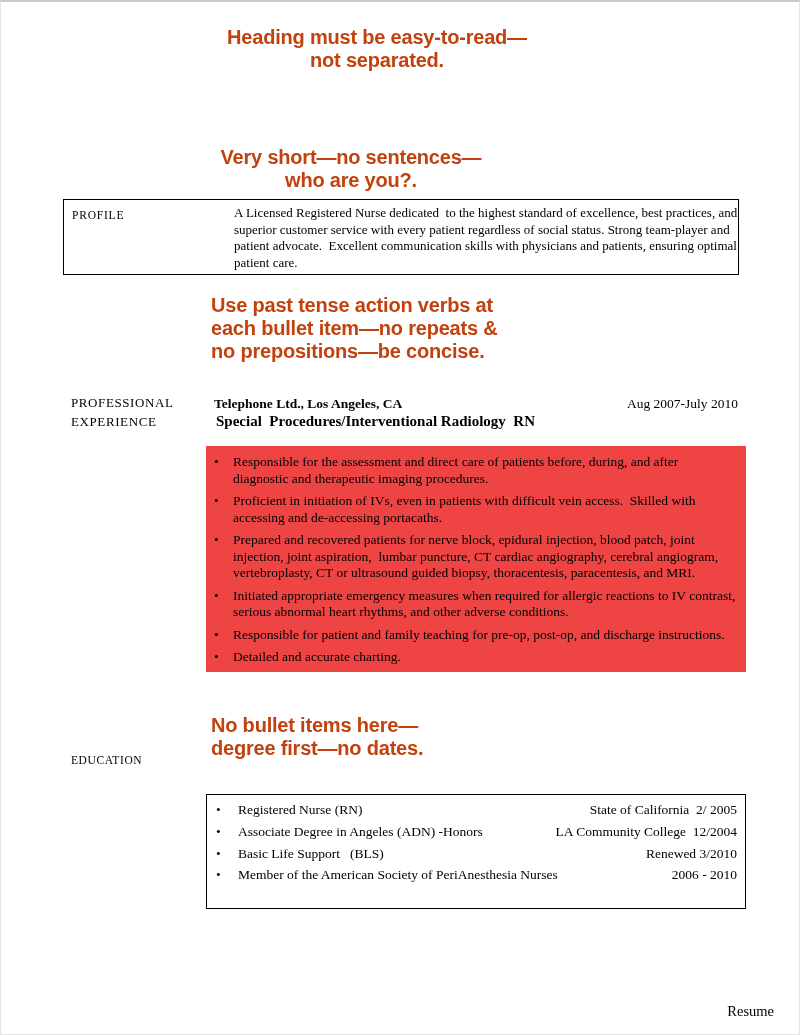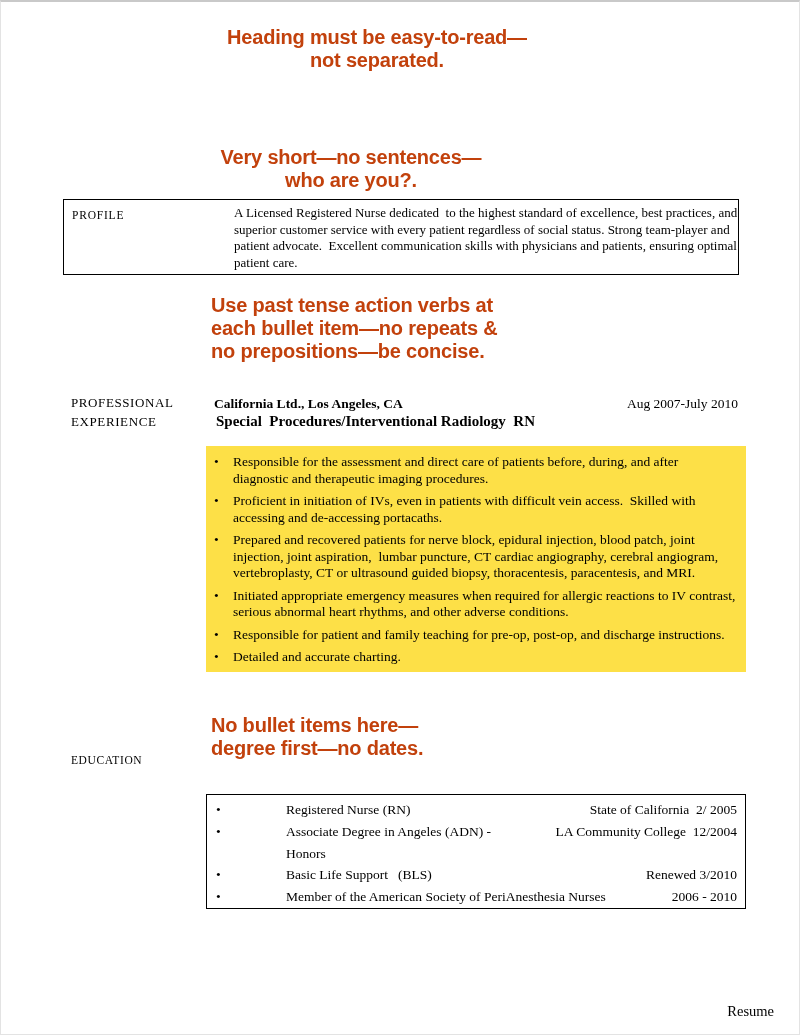--- a/index.html
+++ b/index.html
@@ -41,33 +41,33 @@
   .job-row {
     position: absolute; left: 213px; top: 393px; width: 524px;
     display: flex; justify-content: space-between; font-size: 13.5px; line-height: 17px;
   }
   .job-company { font-weight: bold; }
   .job-dates { font-weight: normal; }
   .job-title { position: absolute; left: 215px; top: 411px; font-size: 15px; font-weight: bold; white-space: pre-wrap; }
 
   .bullets-block {
     position: absolute; left: 205px; top: 444px; width: 540px; box-sizing: border-box;
-    background: #fde047; padding: 8px 0 4px 0;
+    background: #ef4444; padding: 8px 0 4px 0;
   }
   .bullet-item { display: flex; margin-bottom: 6px; font-size: 13.5px; line-height: 16.5px; }
   .bullet-item:last-child { margin-bottom: 2px; }
   .dot { flex: 0 0 19px; padding-left: 8px; }
   .dot::before { content: "•"; }
   .bullet-text { flex: 1; padding-right: 10px; white-space: pre-wrap; }
 
   .edu-box {
     position: absolute; left: 205px; top: 792px; width: 540px; height: 115px; box-sizing: border-box;
     border: 1px solid #000; padding: 4px 8px 0 0;
   }
-  .edu-row { display: flex; font-size: 13.5px; line-height: 21.8px; gap: 48px; }
+  .edu-row { display: flex; font-size: 13.5px; line-height: 21.8px; }
   .edu-row .dot { flex: 0 0 22px; padding-left: 9px; }
   .edu-left { white-space: pre-wrap; }
   .edu-right { margin-left: auto; text-align: right; white-space: pre; }
 
   .footer-label { position: absolute; top: 1001px; right: 25px; font-size: 14.5px; }
 </style>
 </head>
 <body>
 
 <div class="page">
@@ -87,21 +87,21 @@
   <div class="banner banner-verbs">Use past tense action verbs at
 each bullet item—no repeats &amp;
 no prepositions—be concise.</div>
 
   <div class="exp-label">
     <div>PROFESSIONAL</div>
     <div>EXPERIENCE</div>
   </div>
 
   <div class="job-row">
-    <span><span class="job-company">California Ltd.,</span><span class="job-company"> Los Angeles, CA</span></span>
+    <span><span class="job-company">Telephone Ltd.,</span><span class="job-company"> Los Angeles, CA</span></span>
     <span class="job-dates">Aug 2007-July 2010</span>
   </div>
   <div class="job-title">Special  Procedures/Interventional Radiology  RN</div>
 
   <div class="bullets-block">
     <div class="bullet-item">
       <span class="dot"></span>
       <span class="bullet-text">Responsible for the assessment and direct care of patients before, during, and after diagnostic and therapeutic imaging procedures.</span>
     </div>
     <div class="bullet-item">

